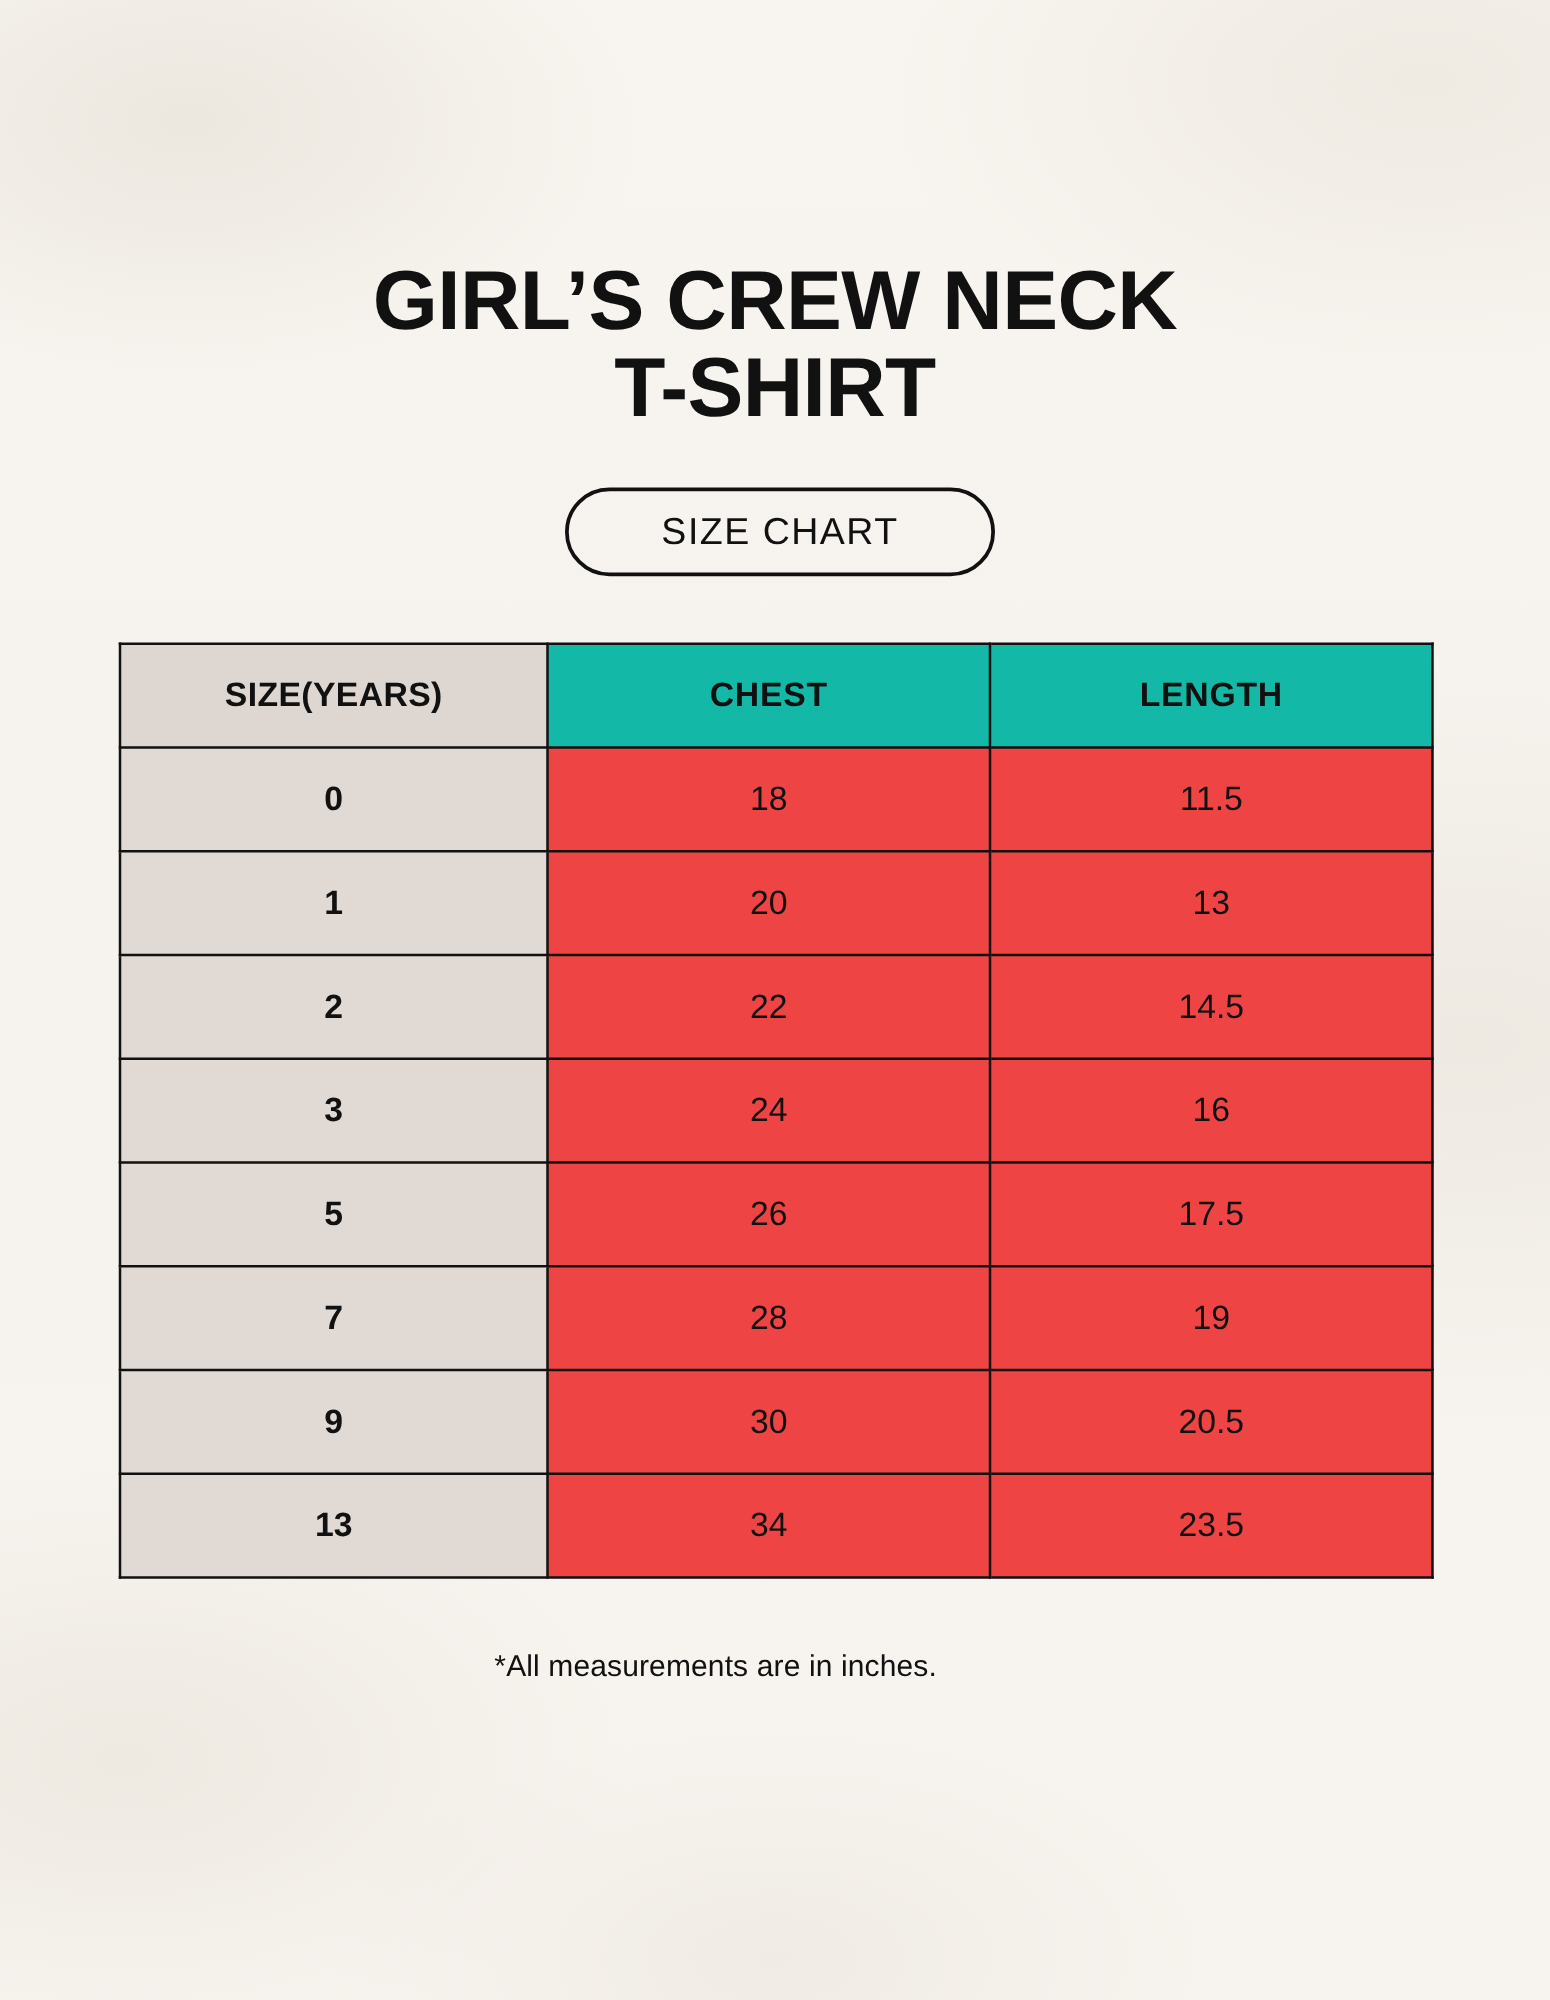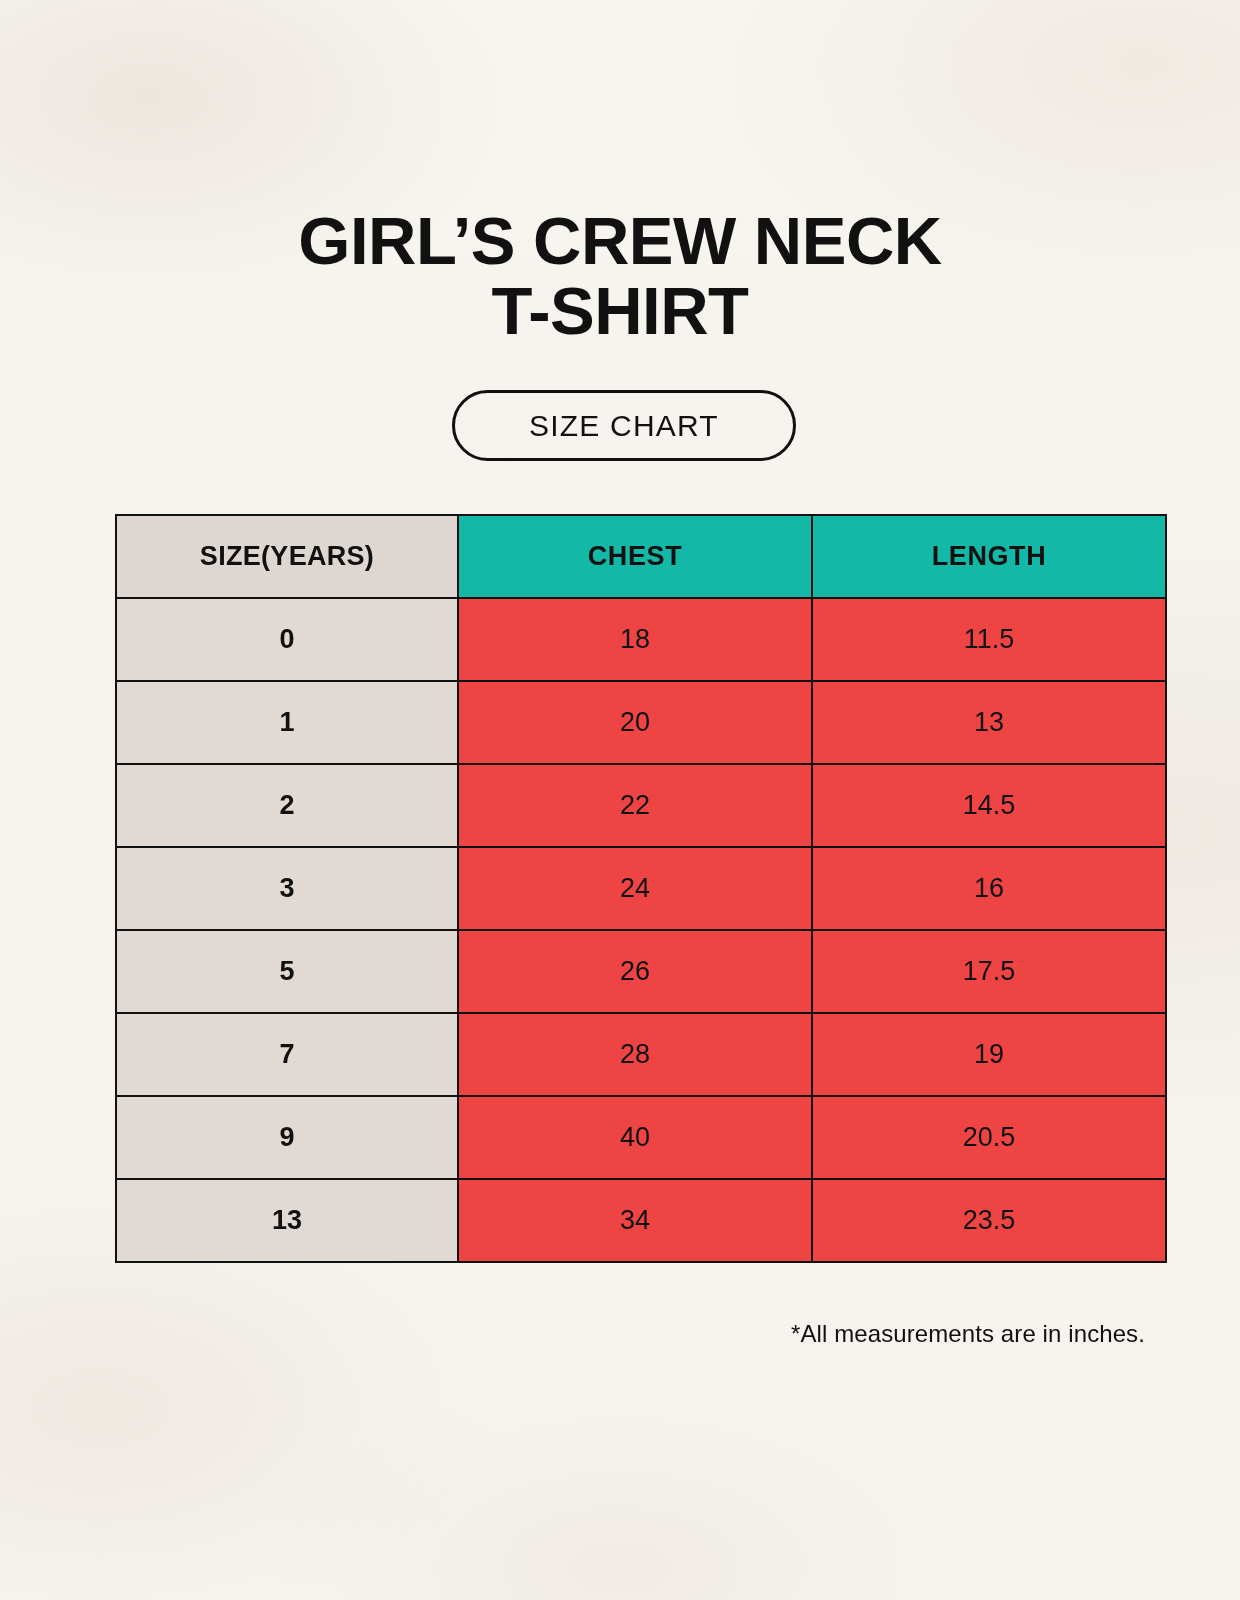--- a/index.html
+++ b/index.html
@@ -69,21 +69,20 @@
   .table-wrap {
     position: absolute;
     top: 514px;
     left: 95px;
     width: 1050px;
   }
   table.size-table {
     border-collapse: collapse;
     width: 1050px;
     table-layout: fixed;
-    margin-left: 20px;
   }
   table.size-table th,
   table.size-table td {
     border: 2px solid #111111;
     height: 81px;
     text-align: center;
     vertical-align: middle;
     font-size: 27px;
     color: #111111;
     padding: 0;
@@ -112,21 +111,21 @@
   td.cell-measure {
     background: #ef4444;
     font-weight: 400;
     font-size: 28px;
   }
   .footnote {
     position: absolute;
     top: 1320px;
     left: 0;
     width: 1145px;
-    text-align: right;
+    text-align: center;
     font-size: 24px;
     font-weight: 500;
     color: #111111;
     letter-spacing: 0.1px;
   }
 </style>
 </head>
 <body>
 
 <div class="page">
@@ -179,21 +178,21 @@
           <td class="cell-measure">26</td>
           <td class="cell-measure">17.5</td>
         </tr>
         <tr>
           <td class="cell-size">7</td>
           <td class="cell-measure">28</td>
           <td class="cell-measure">19</td>
         </tr>
         <tr>
           <td class="cell-size">9</td>
-          <td class="cell-measure">40</td>
+          <td class="cell-measure">30</td>
           <td class="cell-measure">20.5</td>
         </tr>
         <tr>
           <td class="cell-size">13</td>
           <td class="cell-measure">34</td>
           <td class="cell-measure">23.5</td>
         </tr>
       </tbody>
     </table>
   </div>

